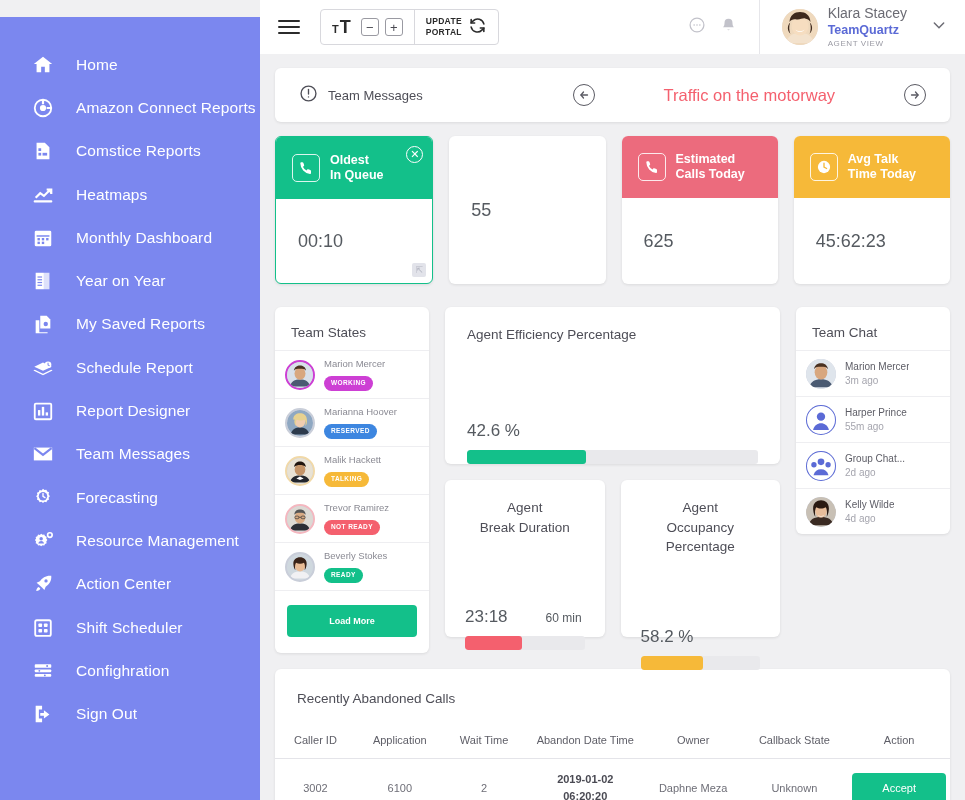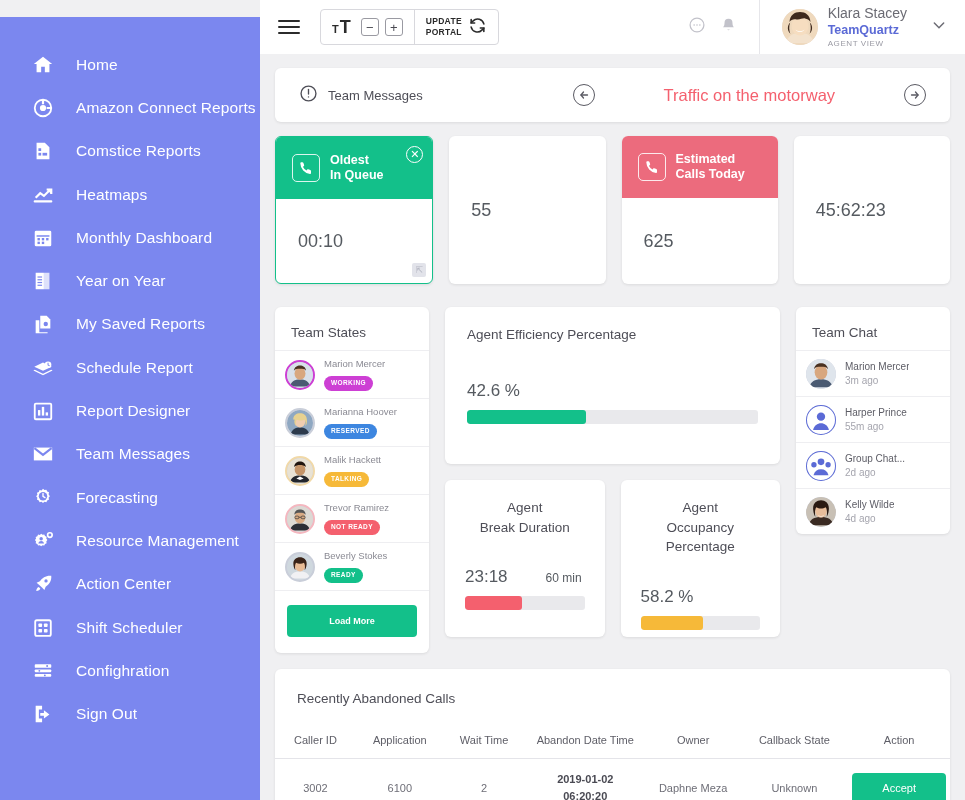--- a/index.html
+++ b/index.html
@@ -190,21 +190,21 @@
     background: #13c08a; color: #fff; font-size: 9px; font-weight: bold;
     border: none; border-radius: 4px; padding: 11px 0; cursor: pointer;
     font-family: "Liberation Sans", sans-serif;
   }
 
   .metric-card { padding: 18px 22px 22px 22px; }
   .metric-title { font-size: 13.5px; color: #4e4e57; line-height: 1.45; white-space: pre-line; }
   .metric-val-row {
     display: flex; align-items: baseline; margin-top: 36px;
   }
-  .metric-val { font-size: 17px; color: #555a60; }
+  .metric-val { font-size: 17px; color: #555a60; margin-top: 40px; }
   .metric-sub { font-size: 12px; color: #555a60; margin-left: 38px; }
   .bar-track {
     margin-top: 9px; height: 14px; background: #e9e9ec; border-radius: 3px; overflow: hidden;
   }
   .bar-fill { height: 100%; border-radius: 3px; }
 
   .small-row { display: flex; gap: 16px; }
   .small-card { flex: 1 1 0; height: 157px; padding: 18px 20px; text-align: center; }
   .small-card .metric-val-row { margin-top: 30px; }
 
@@ -551,20 +551,30 @@
                   <path d="M6.6 3.5c.7 0 1.3.4 1.5 1l1.1 3c.2.6 0 1.3-.5 1.7l-1.4 1a12 12 0 005.5 5.5l1-1.4c.4-.5 1-.7 1.7-.5l3 1.1c.6.2 1 .8 1 1.5v3c0 .9-.7 1.6-1.6 1.6A16.6 16.6 0 013.5 5.1c0-.9.7-1.6 1.6-1.6z"></path>
                 </svg>
               </span>
             <span class="kpi-title">Estimated
 Calls Today</span>
           </div>
           <div class="kpi-val">625</div>
         </div>
 
         <div class="kpi">
+          <div class="kpi-head" style="background:#f6b939">
+            <span class="kpi-ic">
+                <svg width="16" height="16" viewBox="0 0 24 24" fill="#fff">
+                  <circle cx="12" cy="12" r="9.2"></circle>
+                  <path d="M12 6.4V12l4 2.3" stroke="#f6b939" stroke-width="2" fill="none" stroke-linecap="round"></path>
+                </svg>
+              </span>
+            <span class="kpi-title">Avg Talk
+Time Today</span>
+          </div>
           <div class="kpi-val">45:62:23</div>
         </div>
       </div>
 
       <div class="mid-row">
 
         <div class="col-left">
           <div class="card team-states">
             <div class="panel-title">Team States</div>
 

